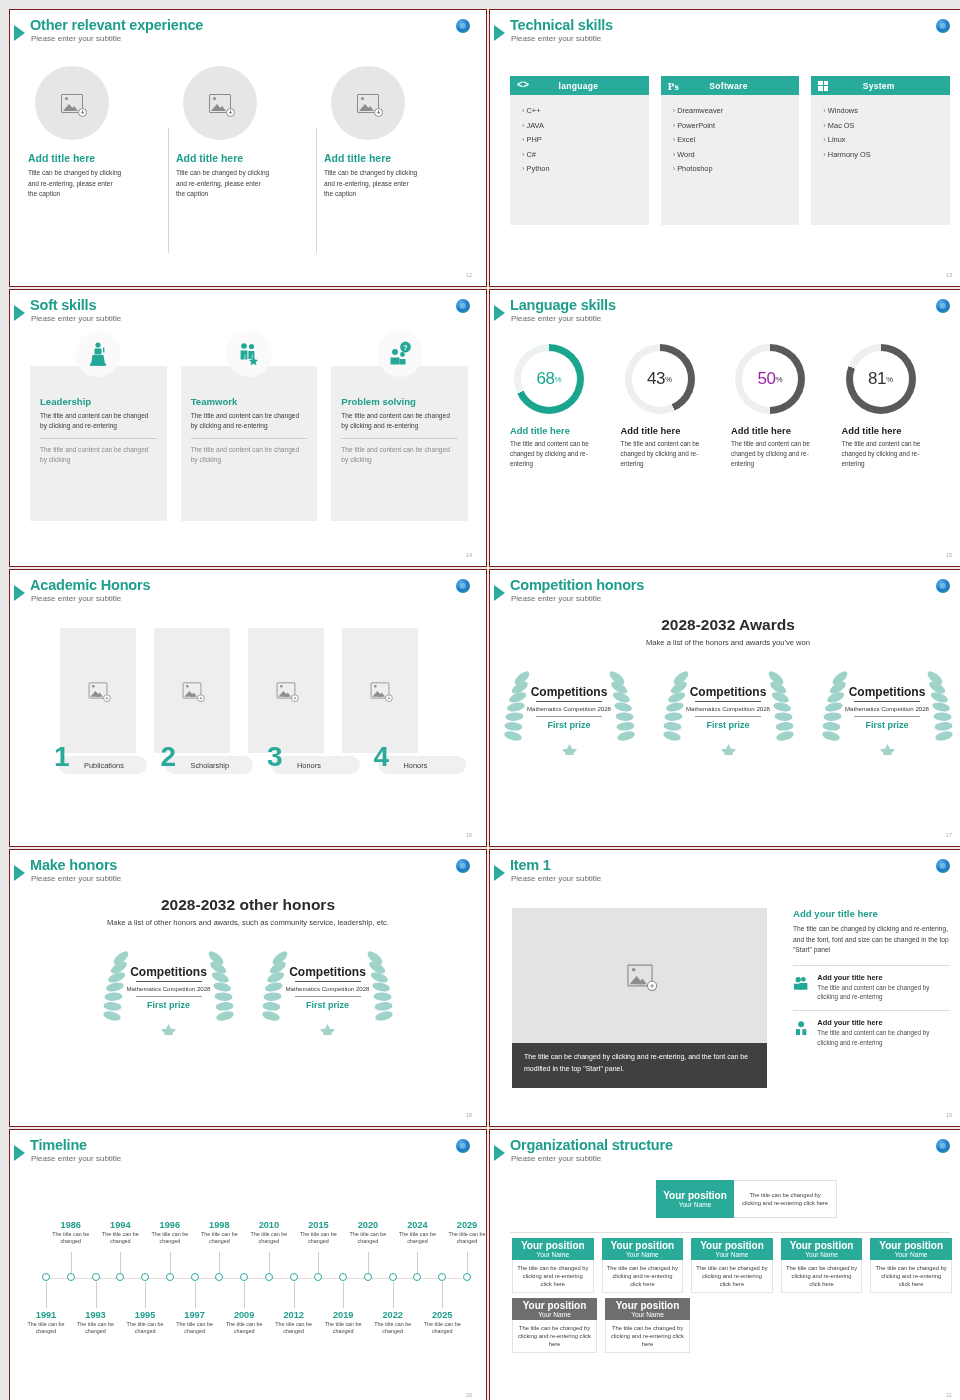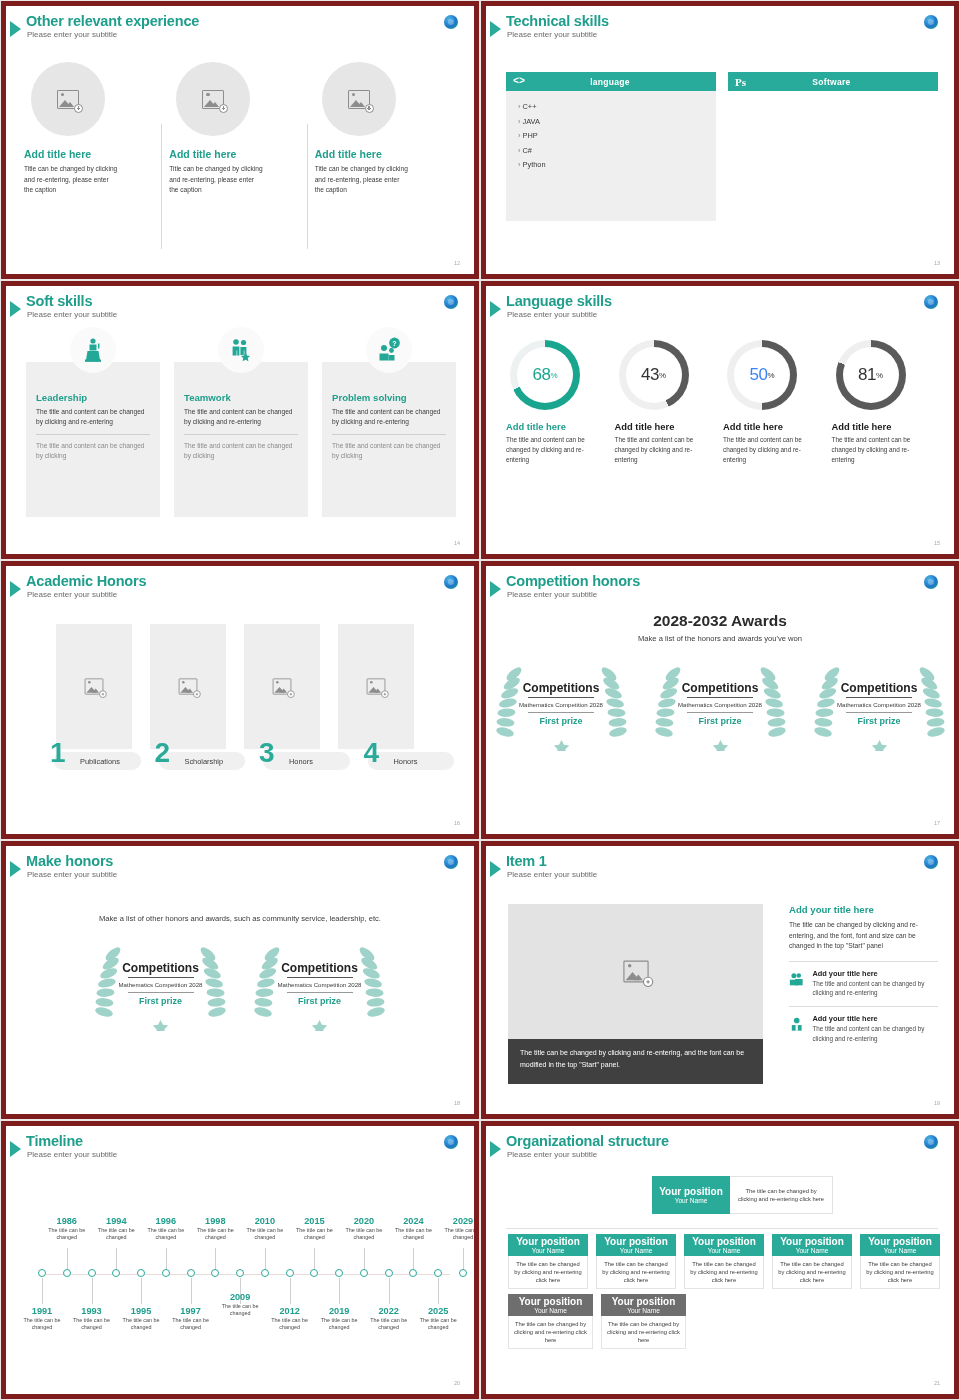--- a/index.html
+++ b/index.html
@@ -12,23 +12,23 @@
   .grid {
     display:grid;
     grid-template-columns:480px 480px;
     grid-template-rows:repeat(5,280px);
     width:960px; height:1400px;
   }
   .slide {
     position:relative;
     background:#fff;
     width:478px; height:278px;
-    margin:1px;
+    margin:9px;
     overflow:hidden;
-    border:5px solid #7f1d1d;
+    border:1px solid #7f1d1d;
   }
   
   .hdr { position:absolute; left:8px; top:7px; }
   .tri {
     position:absolute; left:-4px; top:8px;
     width:0;height:0;
     border-top:8px solid transparent;
     border-bottom:8px solid transparent;
     border-left:11px solid #2aab9a;
   }
@@ -249,20 +249,44 @@
             <div class="s13-li">PHP</div>
             <div class="s13-li">C#</div>
             <div class="s13-li">Python</div>
      </div>
         </div>
         <div class="s13-card">
      <div class="s13-hd">
        <span class="ico-ps">Ps</span>
             <span class="lbl">Software</span>
           </div>
+     <div class="s13-body">
+       <div class="s13-li">Dreamweaver</div>
+            <div class="s13-li">PowerPoint</div>
+            <div class="s13-li">Excel</div>
+            <div class="s13-li">Word</div>
+            <div class="s13-li">Photoshop</div>
+     </div>
+        </div>
+        <div class="s13-card">
+     <div class="s13-hd">
+       <span class="ico-win">
+              <i></i>
+              <i></i>
+              <i></i>
+              <i></i>
+            </span>
+            <span class="lbl">System</span>
+          </div>
+     <div class="s13-body">
+       <div class="s13-li">Windows</div>
+            <div class="s13-li">Mac OS</div>
+            <div class="s13-li">Linux</div>
+            <div class="s13-li">Harmony OS</div>
+     </div>
         </div>
       </div>
     </div>
     <div class="slide">
       <div class="hdr">
       <span class="tri"></span>
       <div class="s-title">Soft skills</div>
       <div class="s-sub">Please enter your subtitle</div>
     </div>
     <div class="logo"></div>
@@ -342,21 +366,21 @@
         <span class="s15-num" style="color:#333">43</span>
               <span class="s15-pct" style="color:#333">%</span>
       </div>
           </div>
      <div class="s15-t" style="color:#1d1d1d">Add title here</div>
      <div class="s15-b">The title and content can be changed by clicking and re-entering</div>
    </div>
         <div class="s15-col">
      <div class="s15-ring" style="background:conic-gradient(#5a5a5a 0deg 180deg, #efefef 180deg 360deg)">
       <div class="inner">
-        <span class="s15-num" style="color:#3b82f6">50</span>
+        <span class="s15-num" style="color:#a21caf">50</span>
               <span class="s15-pct" style="color:#333">%</span>
       </div>
           </div>
      <div class="s15-t" style="color:#1d1d1d">Add title here</div>
      <div class="s15-b">The title and content can be changed by clicking and re-entering</div>
    </div>
         <div class="s15-col">
      <div class="s15-ring" style="background:conic-gradient(#5a5a5a 0deg 291.6deg, #efefef 291.6deg 360deg)">
       <div class="inner">
         <span class="s15-num" style="color:#333">81</span>
@@ -519,20 +543,21 @@
       </div>
     </div>
     <div class="slide">
       <div class="hdr">
       <span class="tri"></span>
       <div class="s-title">Make honors</div>
       <div class="s-sub">Please enter your subtitle</div>
     </div>
     <div class="logo"></div>
     <div class="pnum">18</div>
+      <div class="aw-h">2028-2032 other honors</div>
    <div class="aw-s">Make a list of other honors and awards, such as community service, leadership, etc.</div>
    <div class="aw-row">
    <div class="badge">
      <svg class="laurel" viewBox="0 0 135 95">
     <ellipse cx="20" cy="18" rx="9" ry="4.2" transform="rotate(-40 20 18)" fill="#9fd2c8"></ellipse>
             <ellipse cx="17.773364366709295" cy="27.666666666666664" rx="9" ry="4.2" transform="rotate(-30.833333333333336 17.773364366709295 27.666666666666664)" fill="#9fd2c8"></ellipse>
             <ellipse cx="15.685170152562172" cy="37.33333333333333" rx="9" ry="4.2" transform="rotate(-21.666666666666668 15.685170152562172 37.33333333333333)" fill="#9fd2c8"></ellipse>
             <ellipse cx="13.865251159789992" cy="47" rx="9" ry="4.2" transform="rotate(-12.5 13.865251159789992 47)" fill="#9fd2c8"></ellipse>
             <ellipse cx="12.426761136728931" cy="56.666666666666664" rx="9" ry="4.2" transform="rotate(-3.3333333333333357 12.426761136728931 56.666666666666664)" fill="#9fd2c8"></ellipse>
             <ellipse cx="11.459138425799724" cy="66.33333333333334" rx="9" ry="4.2" transform="rotate(5.833333333333336 11.459138425799724 66.33333333333334)" fill="#9fd2c8"></ellipse>
@@ -670,21 +695,21 @@
         <div class="tl-lab" style="left:143.58823529411765px;top:132px">
       <div class="tl-y">1997</div>
       <div class="tl-d">The title can be changed</div>
         </div>
         <div class="tl-stem" style="left:195.3529411764706px;top:74px;height:26px"></div>
         <div class="tl-lab" style="left:168.3529411764706px;top:42px">
       <div class="tl-y">1998</div>
       <div class="tl-d">The title can be changed</div>
         </div>
         <div class="tl-stem" style="left:220.11764705882354px;top:104px;height:26px"></div>
-        <div class="tl-lab" style="left:193.11764705882354px;top:118px">
+        <div class="tl-lab" style="left:193.11764705882354px;top:132px">
       <div class="tl-y">2009</div>
       <div class="tl-d">The title can be changed</div>
         </div>
         <div class="tl-stem" style="left:244.88235294117646px;top:74px;height:26px"></div>
         <div class="tl-lab" style="left:217.88235294117646px;top:42px">
       <div class="tl-y">2010</div>
       <div class="tl-d">The title can be changed</div>
         </div>
         <div class="tl-stem" style="left:269.6470588235294px;top:104px;height:26px"></div>
         <div class="tl-lab" style="left:242.6470588235294px;top:132px">

